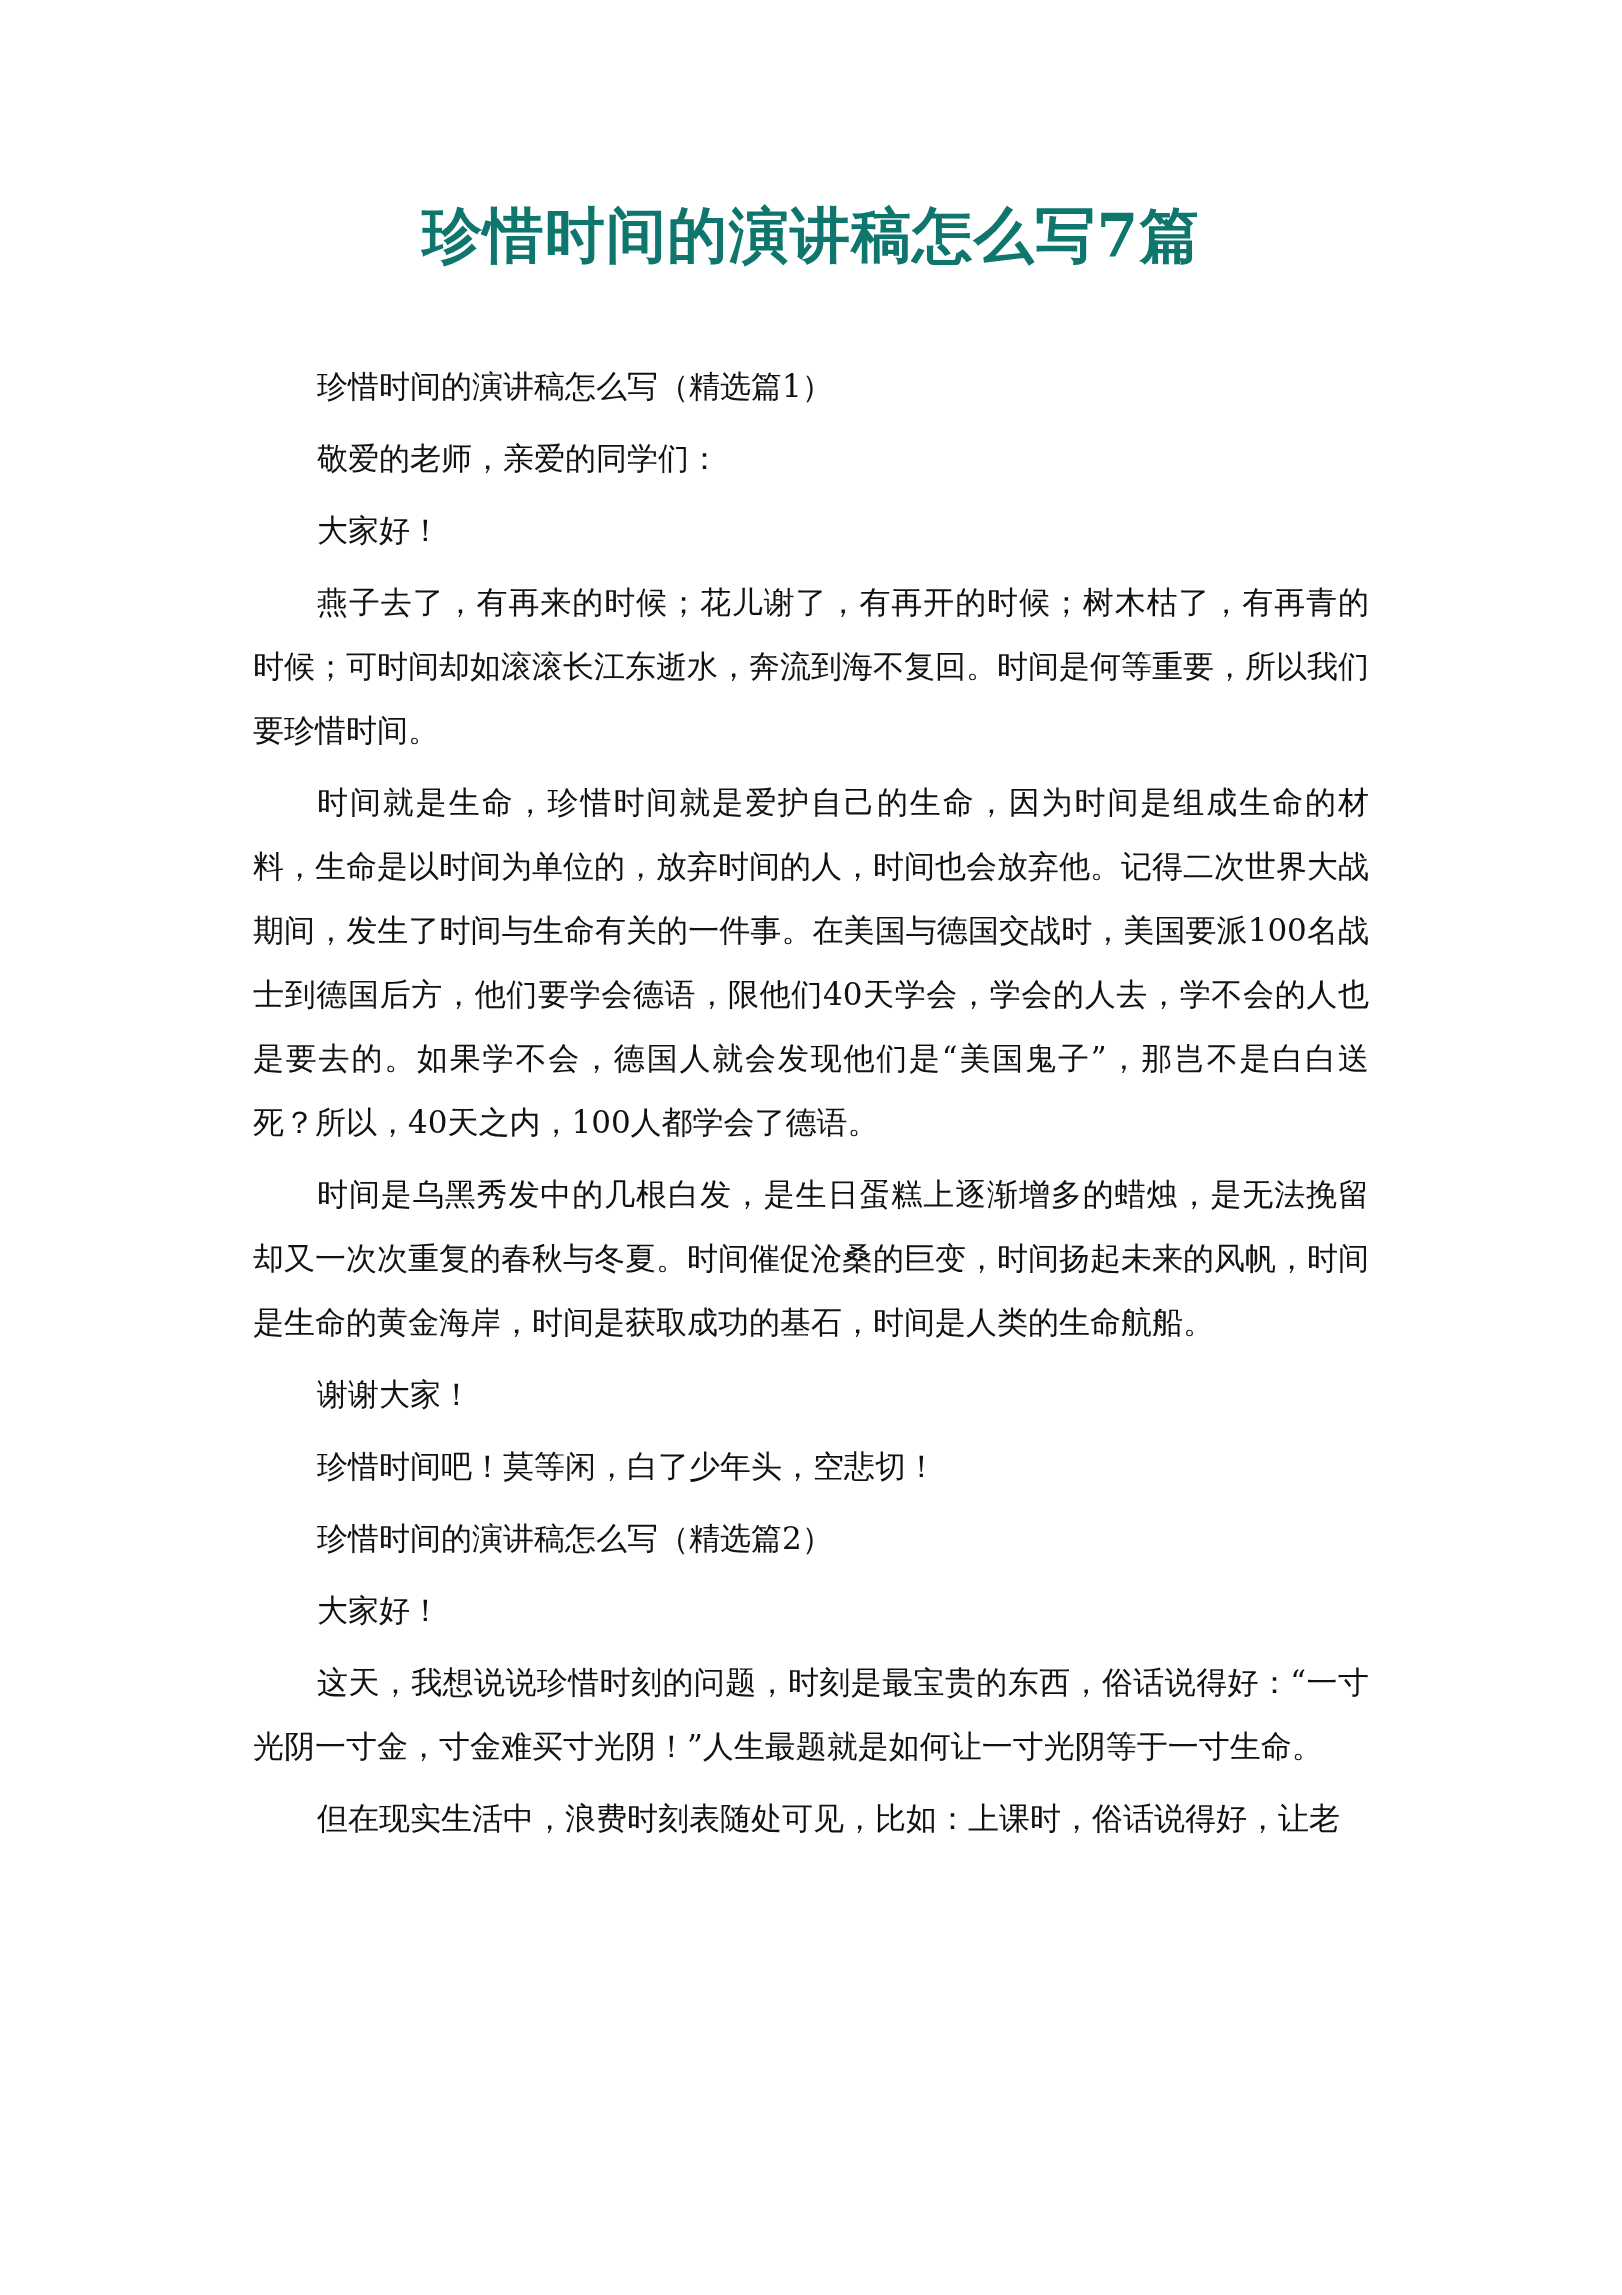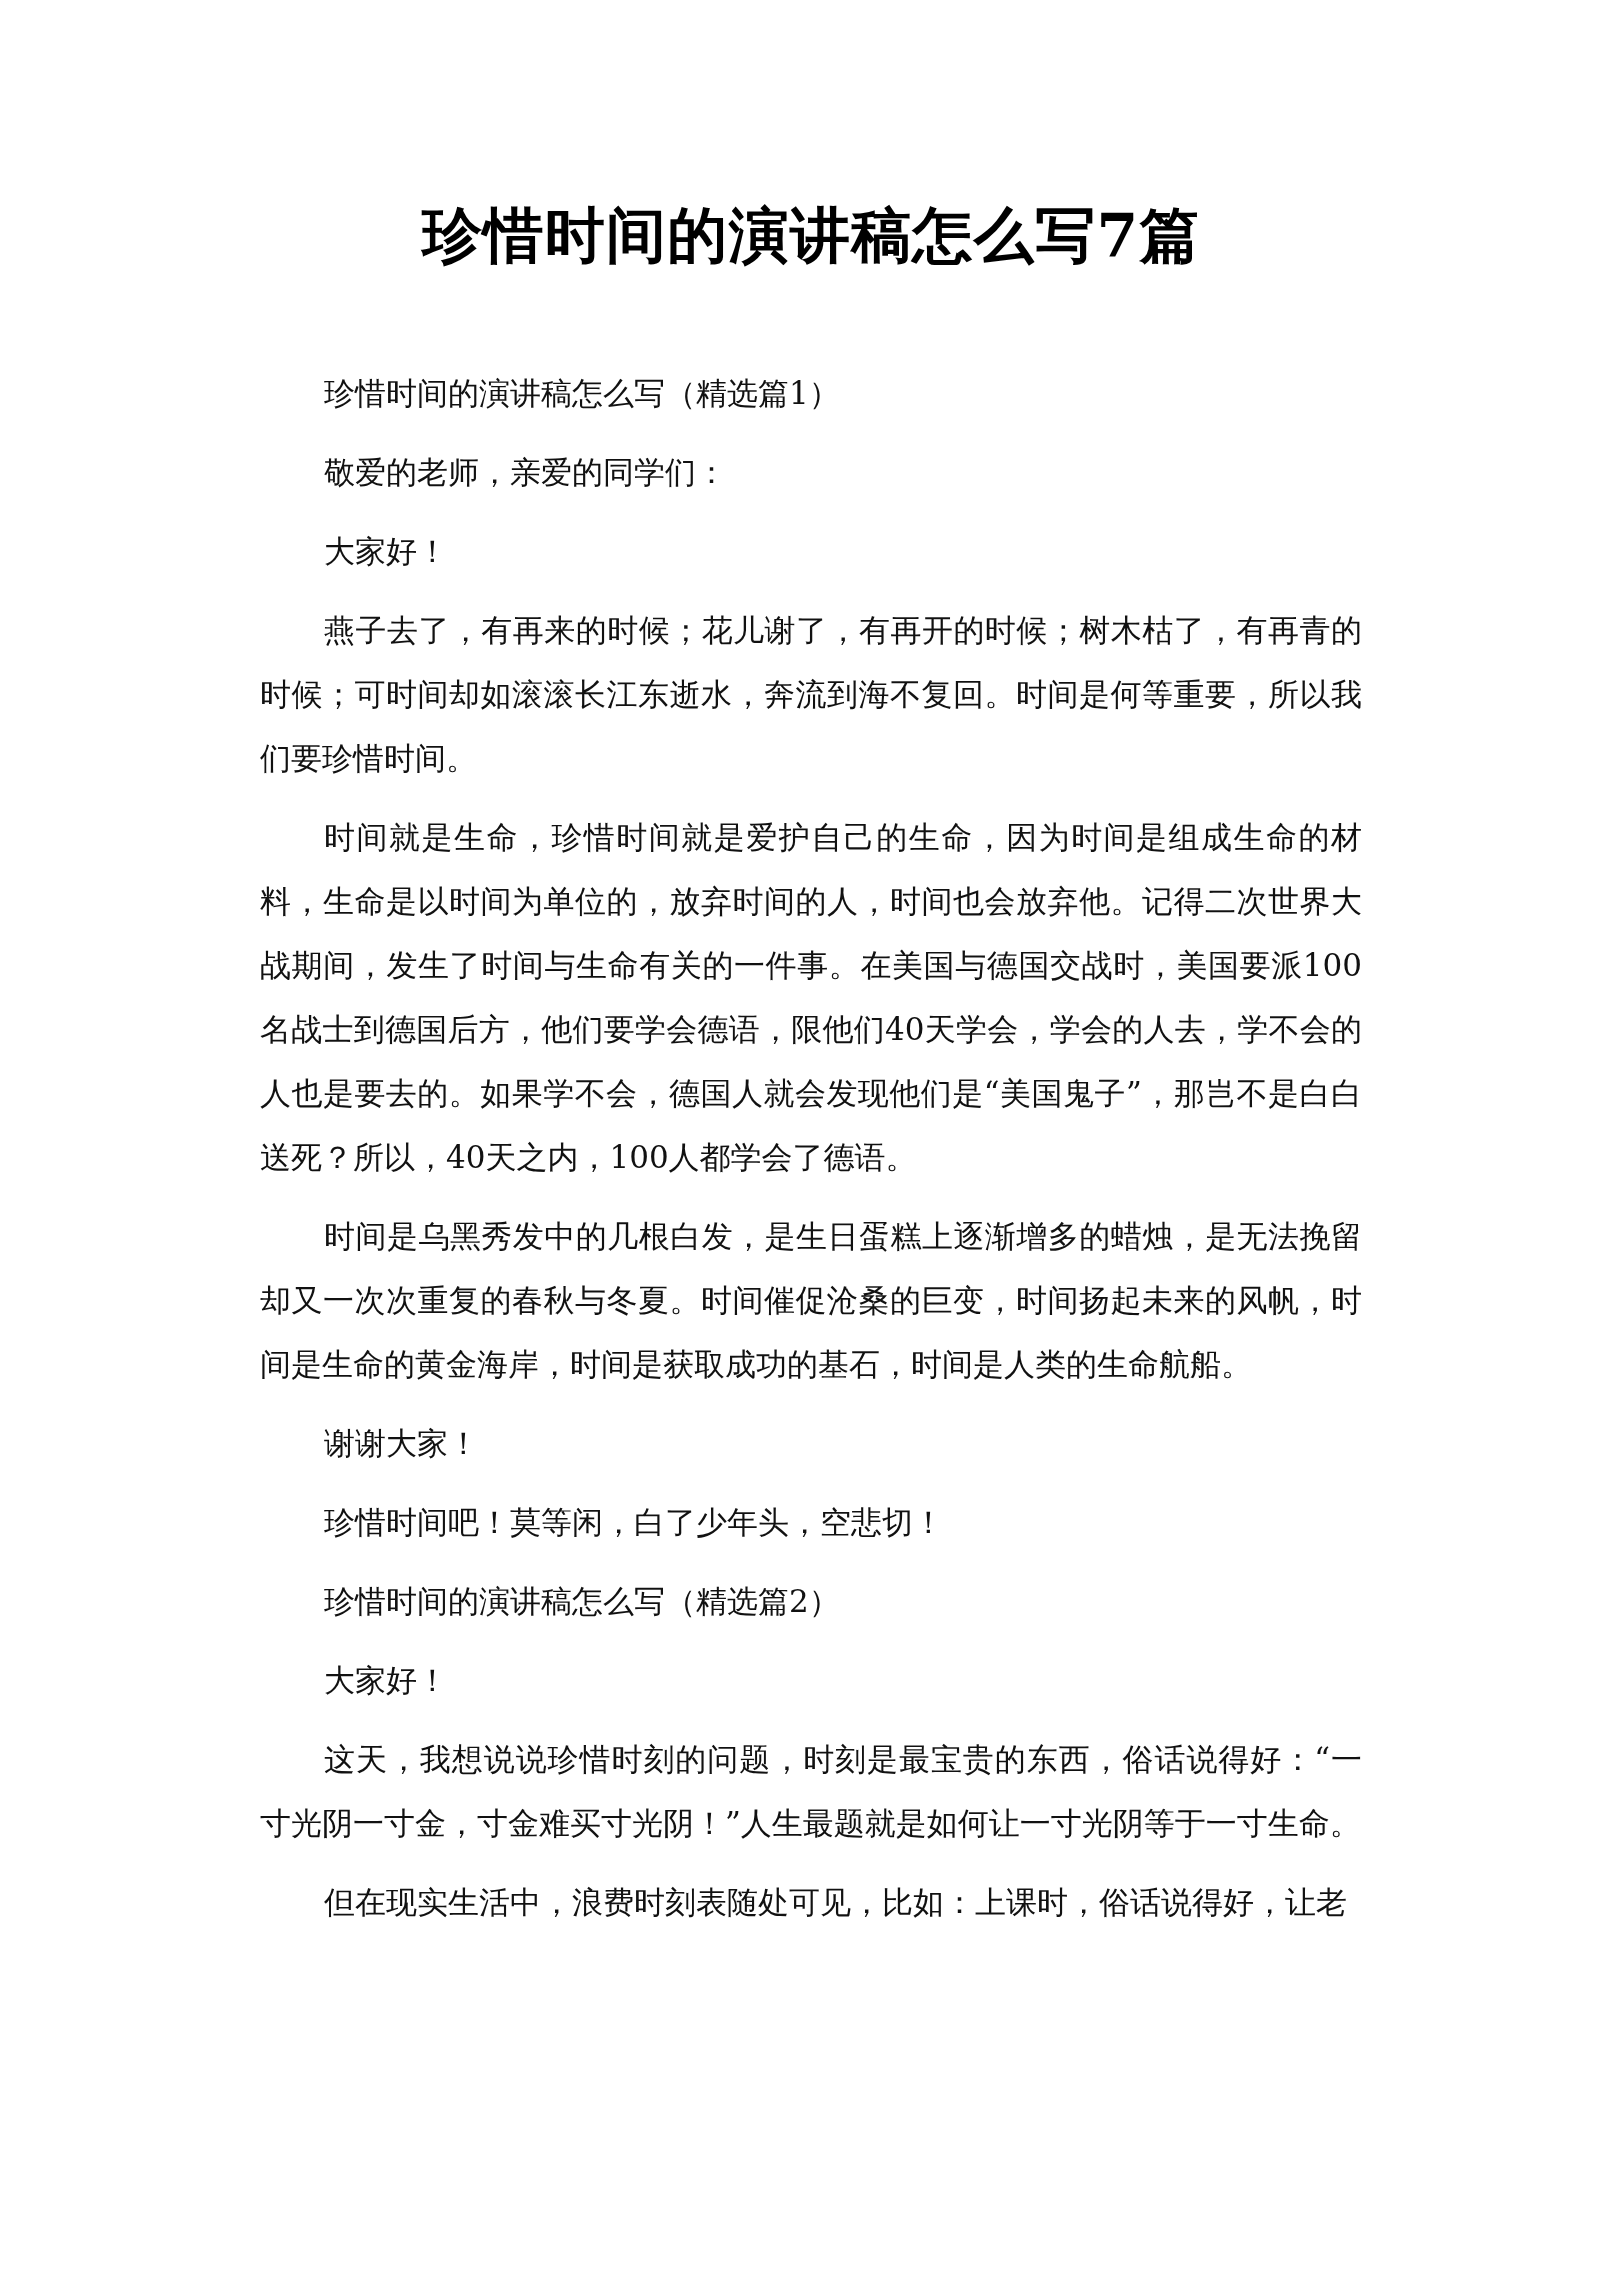--- a/index.html
+++ b/index.html
@@ -25,36 +25,36 @@
   .doc-title {
     position: absolute;
     top: 196px;
     left: 0;
     width: 1623px;
     text-align: center;
     font-size: 60px;
     line-height: 79px;
     font-weight: bold;
     letter-spacing: 1.3px;
-    color: #000000;
+    color: #0f766e;
     margin: 0;
   }
   .body-text {
     position: absolute;
     left: 245px;
     top: 346px;
     width: 1132px;
     font-size: 31px;
     line-height: 64px;
     text-align: justify;
     text-justify: inter-character;
     color: #111111;
   }
   .body-text p {
-    margin: 15px;
+    margin: 8px;
     padding: 0;
   }
   .body-text p.indent {
     text-indent: 64px;
   }
 </style>
 </head>
 <body>
 
 <div class="page">

